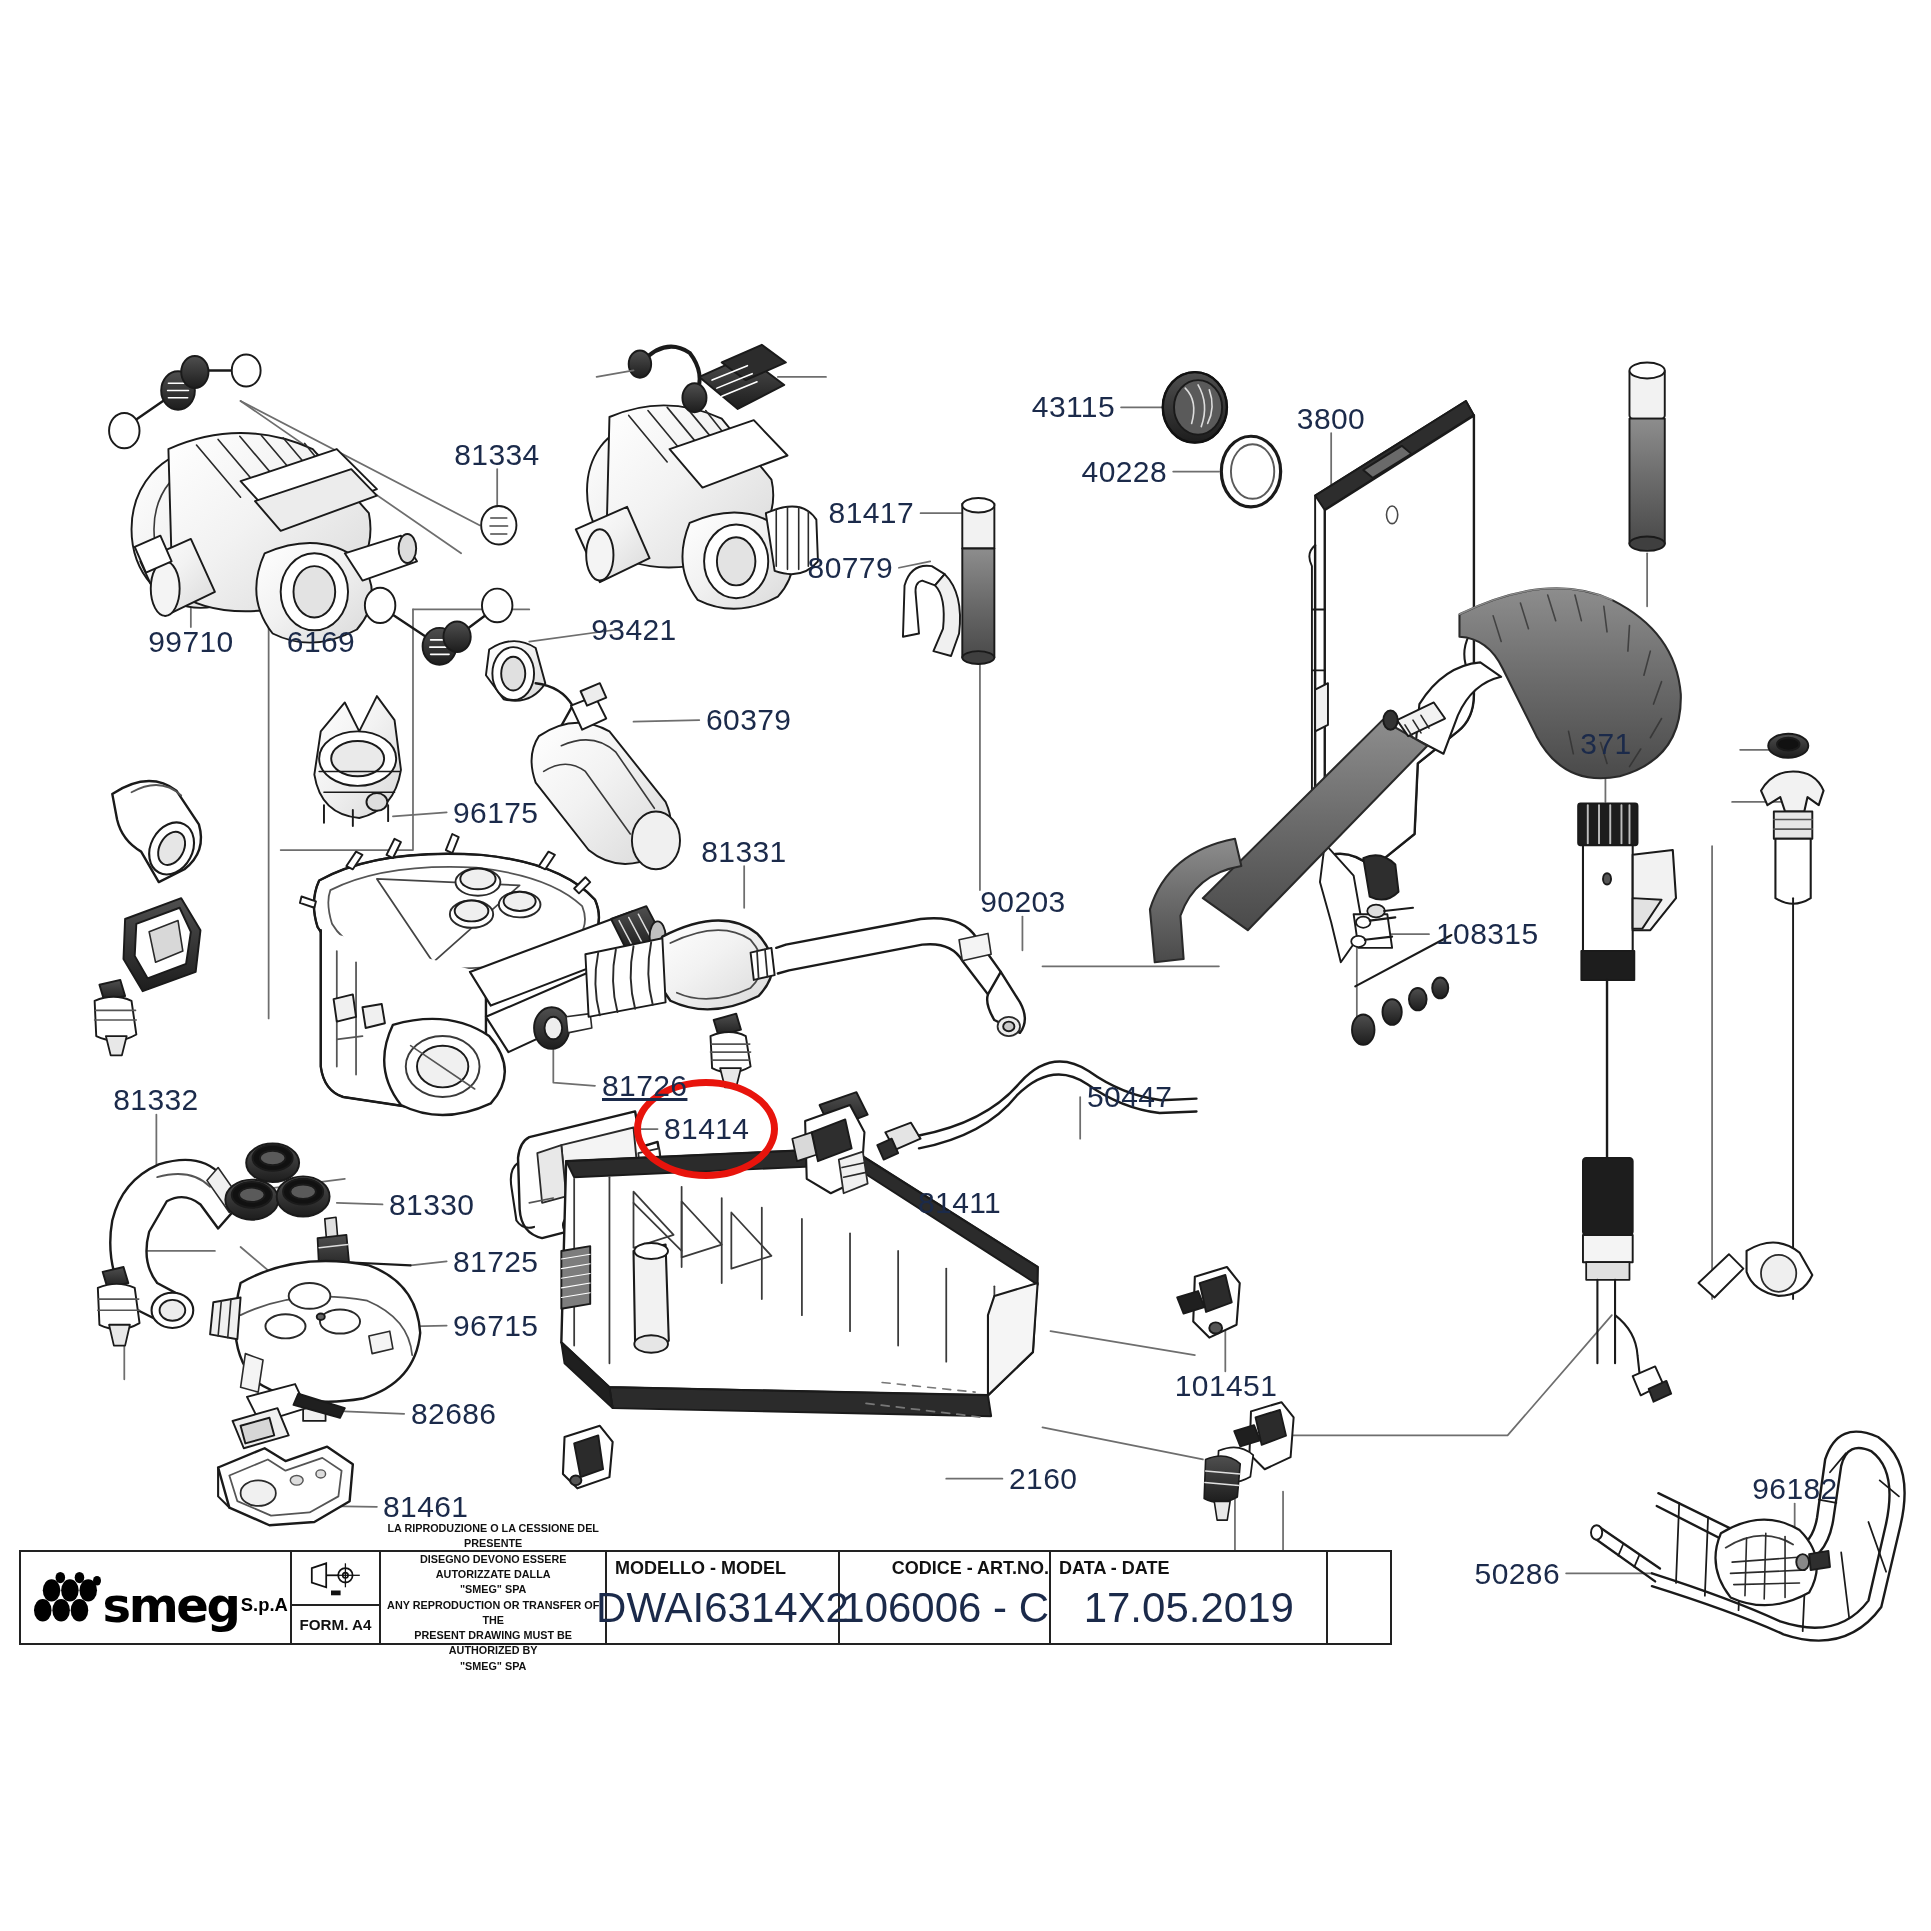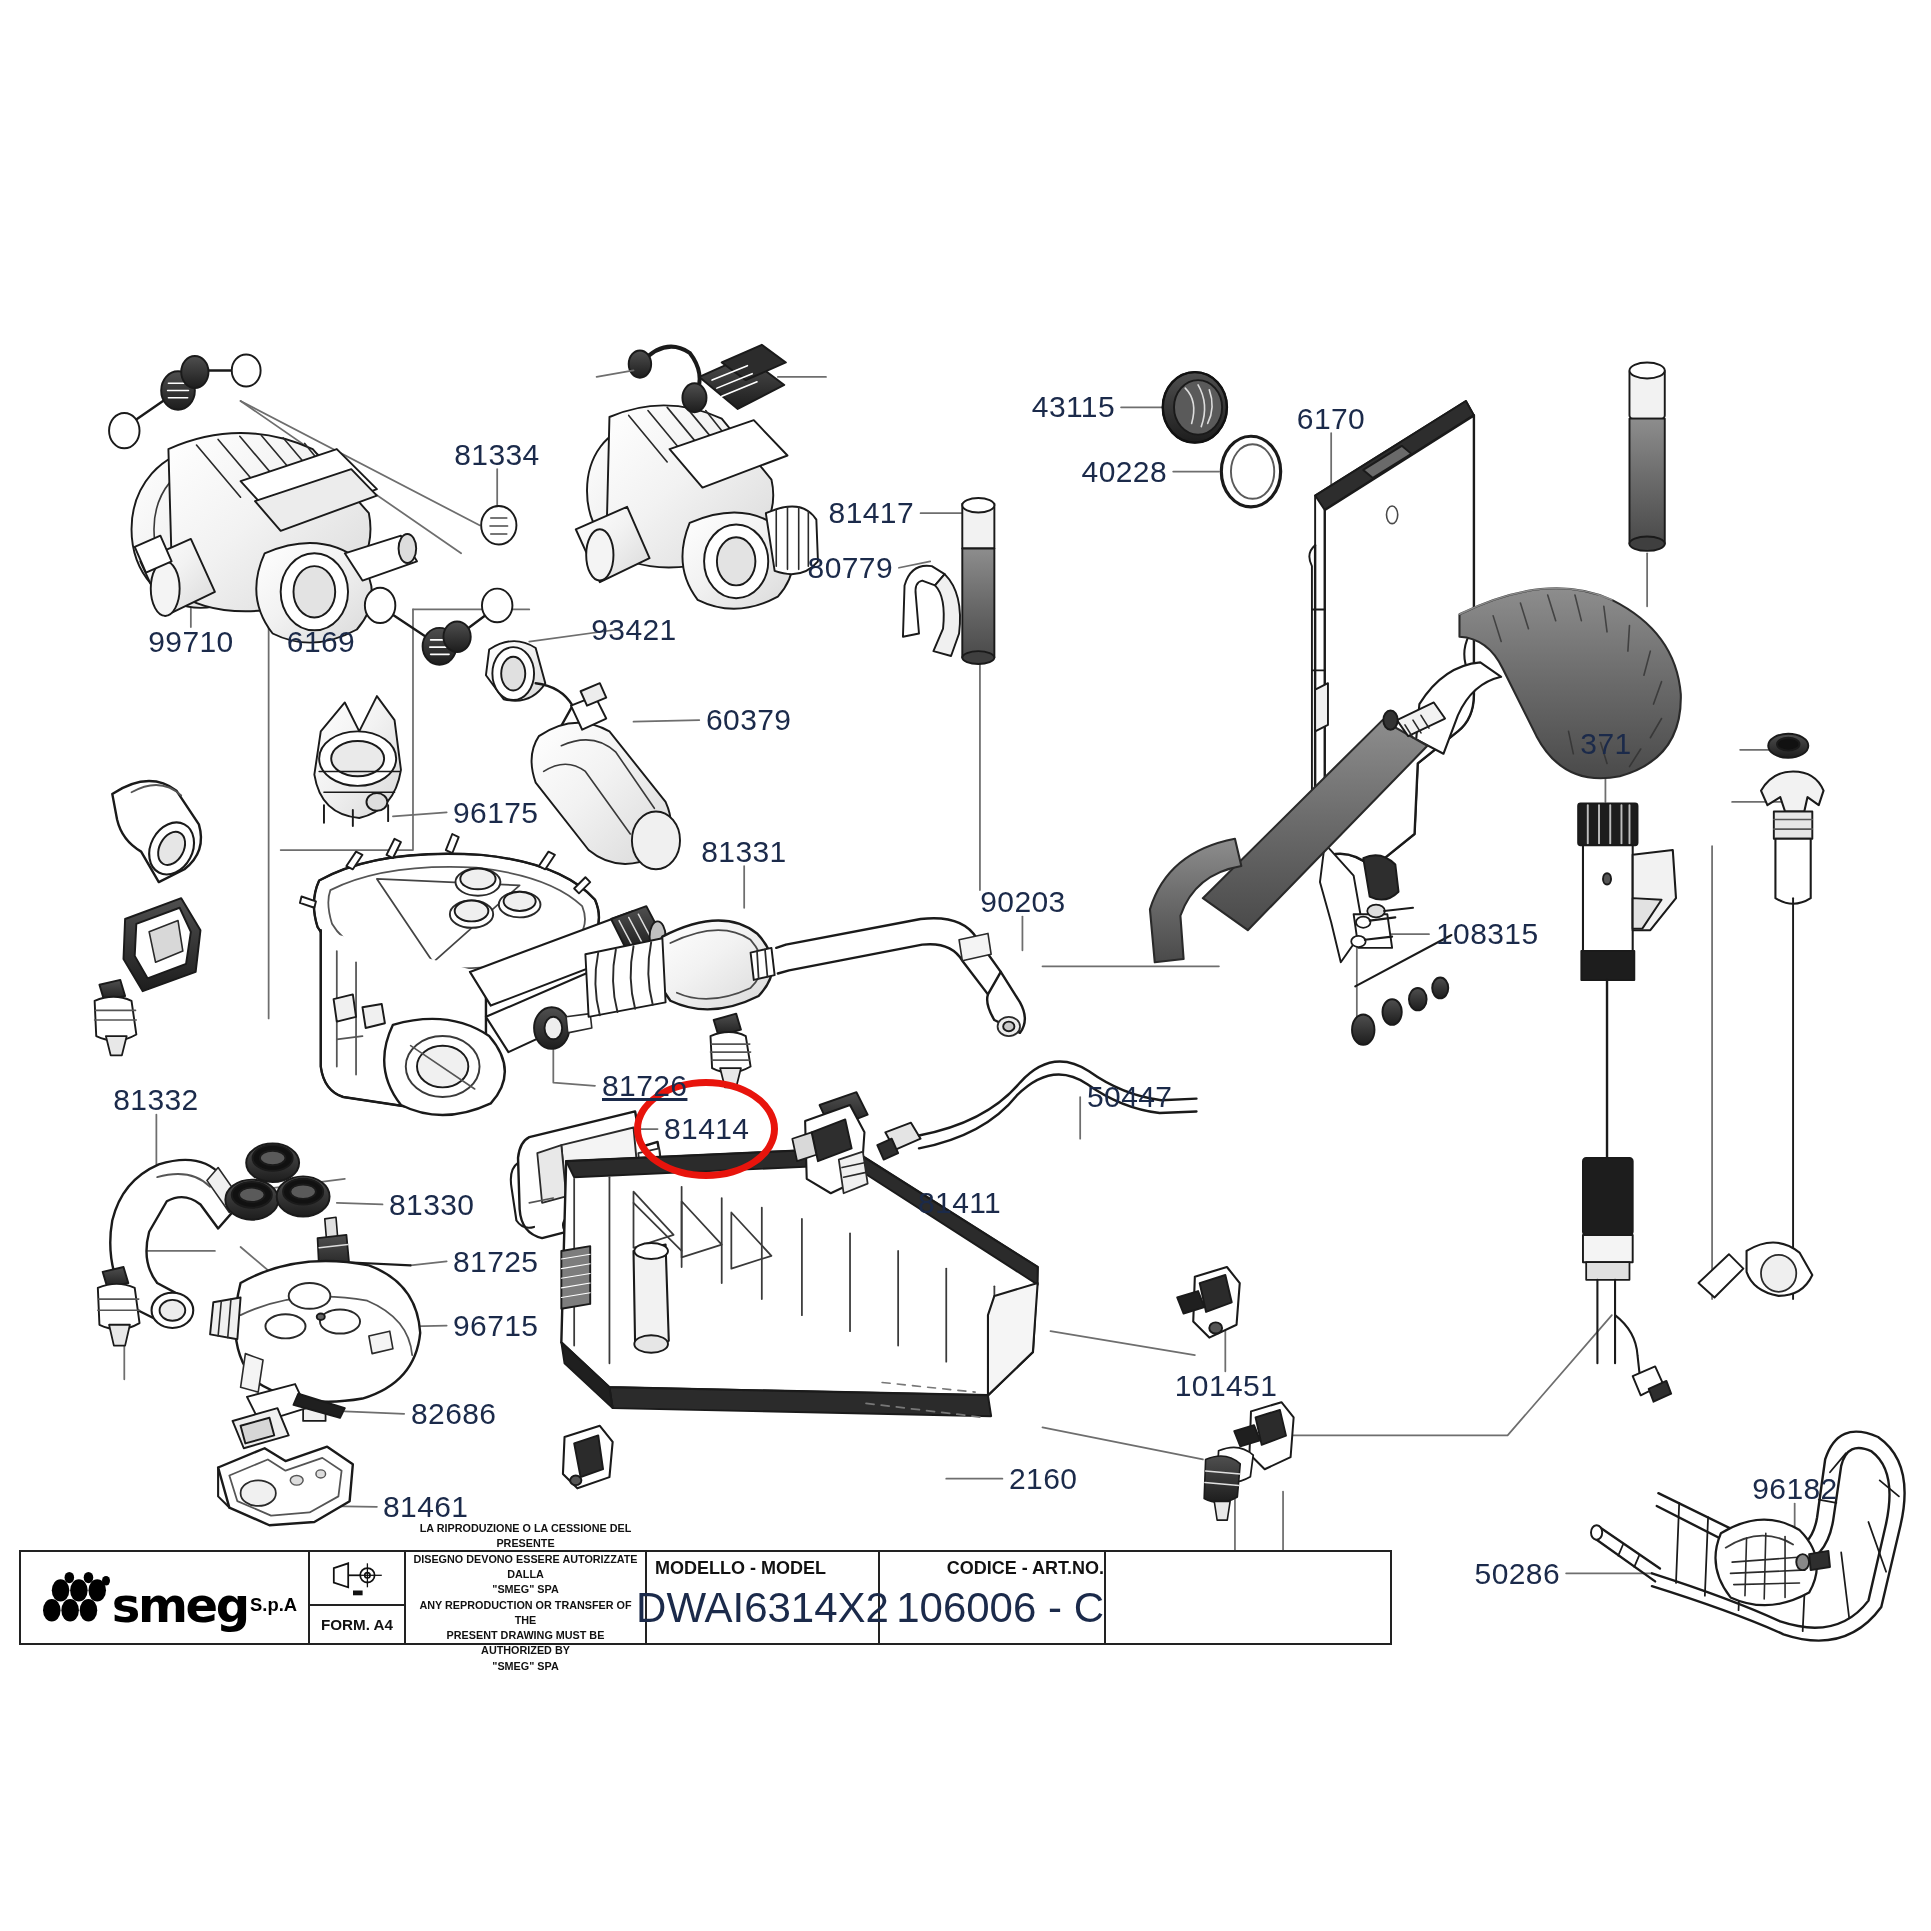--- a/index.html
+++ b/index.html
@@ -820,21 +820,21 @@
 
   <div id="labels">
     <span class="plabel c" style="left:497px;top:455px;">81334</span>
     <span class="plabel c" style="left:191px;top:642px;">99710</span>
     <span class="plabel c" style="left:321px;top:642px;">6169</span>
     <span class="plabel c" style="left:634px;top:630px;">93421</span>
     <span class="plabel r" style="left:914px;top:513px;">81417</span>
     <span class="plabel r" style="left:893px;top:568px;">80779</span>
     <span class="plabel r" style="left:1115px;top:407px;">43115</span>
     <span class="plabel r" style="left:1167px;top:472px;">40228</span>
-    <span class="plabel c" style="left:1331px;top:419px;">6170</span>
+    <span class="plabel c" style="left:1331px;top:419px;">3800</span>
     <span class="plabel l" style="left:706px;top:720px;">60379</span>
     <span class="plabel l" style="left:453px;top:813px;">96175</span>
     <span class="plabel c" style="left:744px;top:852px;">81331</span>
     <span class="plabel c" style="left:1023px;top:902px;">90203</span>
     <span class="plabel c" style="left:1606px;top:744px;">371</span>
     <span class="plabel l" style="left:1436px;top:934px;">108315</span>
     <span class="plabel l" style="left:602px;top:1086px;text-decoration:underline;">81726</span>
     <span class="plabel l" style="left:664px;top:1129px;">81414</span>
     <span class="plabel l" style="left:1087px;top:1097px;">50447</span>
     <span class="plabel c" style="left:156px;top:1100px;">81332</span>
@@ -899,18 +899,22 @@
     <div class="cell tb-field w-model">
       <div class="hdr">MODELLO - MODEL</div>
       <div class="val">DWAI6314X2</div>
     </div>
 
     <div class="cell tb-field w-code">
       <div class="hdr">CODICE - ART.NO.</div>
       <div class="val">106006 - C</div>
     </div>
 
+    <div class="cell tb-field w-date">
+      <div class="hdr">DATA - DATE</div>
+      <div class="val">17.05.2019</div>
+    </div>
 
     <div class="cell w-tail"></div>
   </div>
 
 </div>
 
 
 </body></html>

